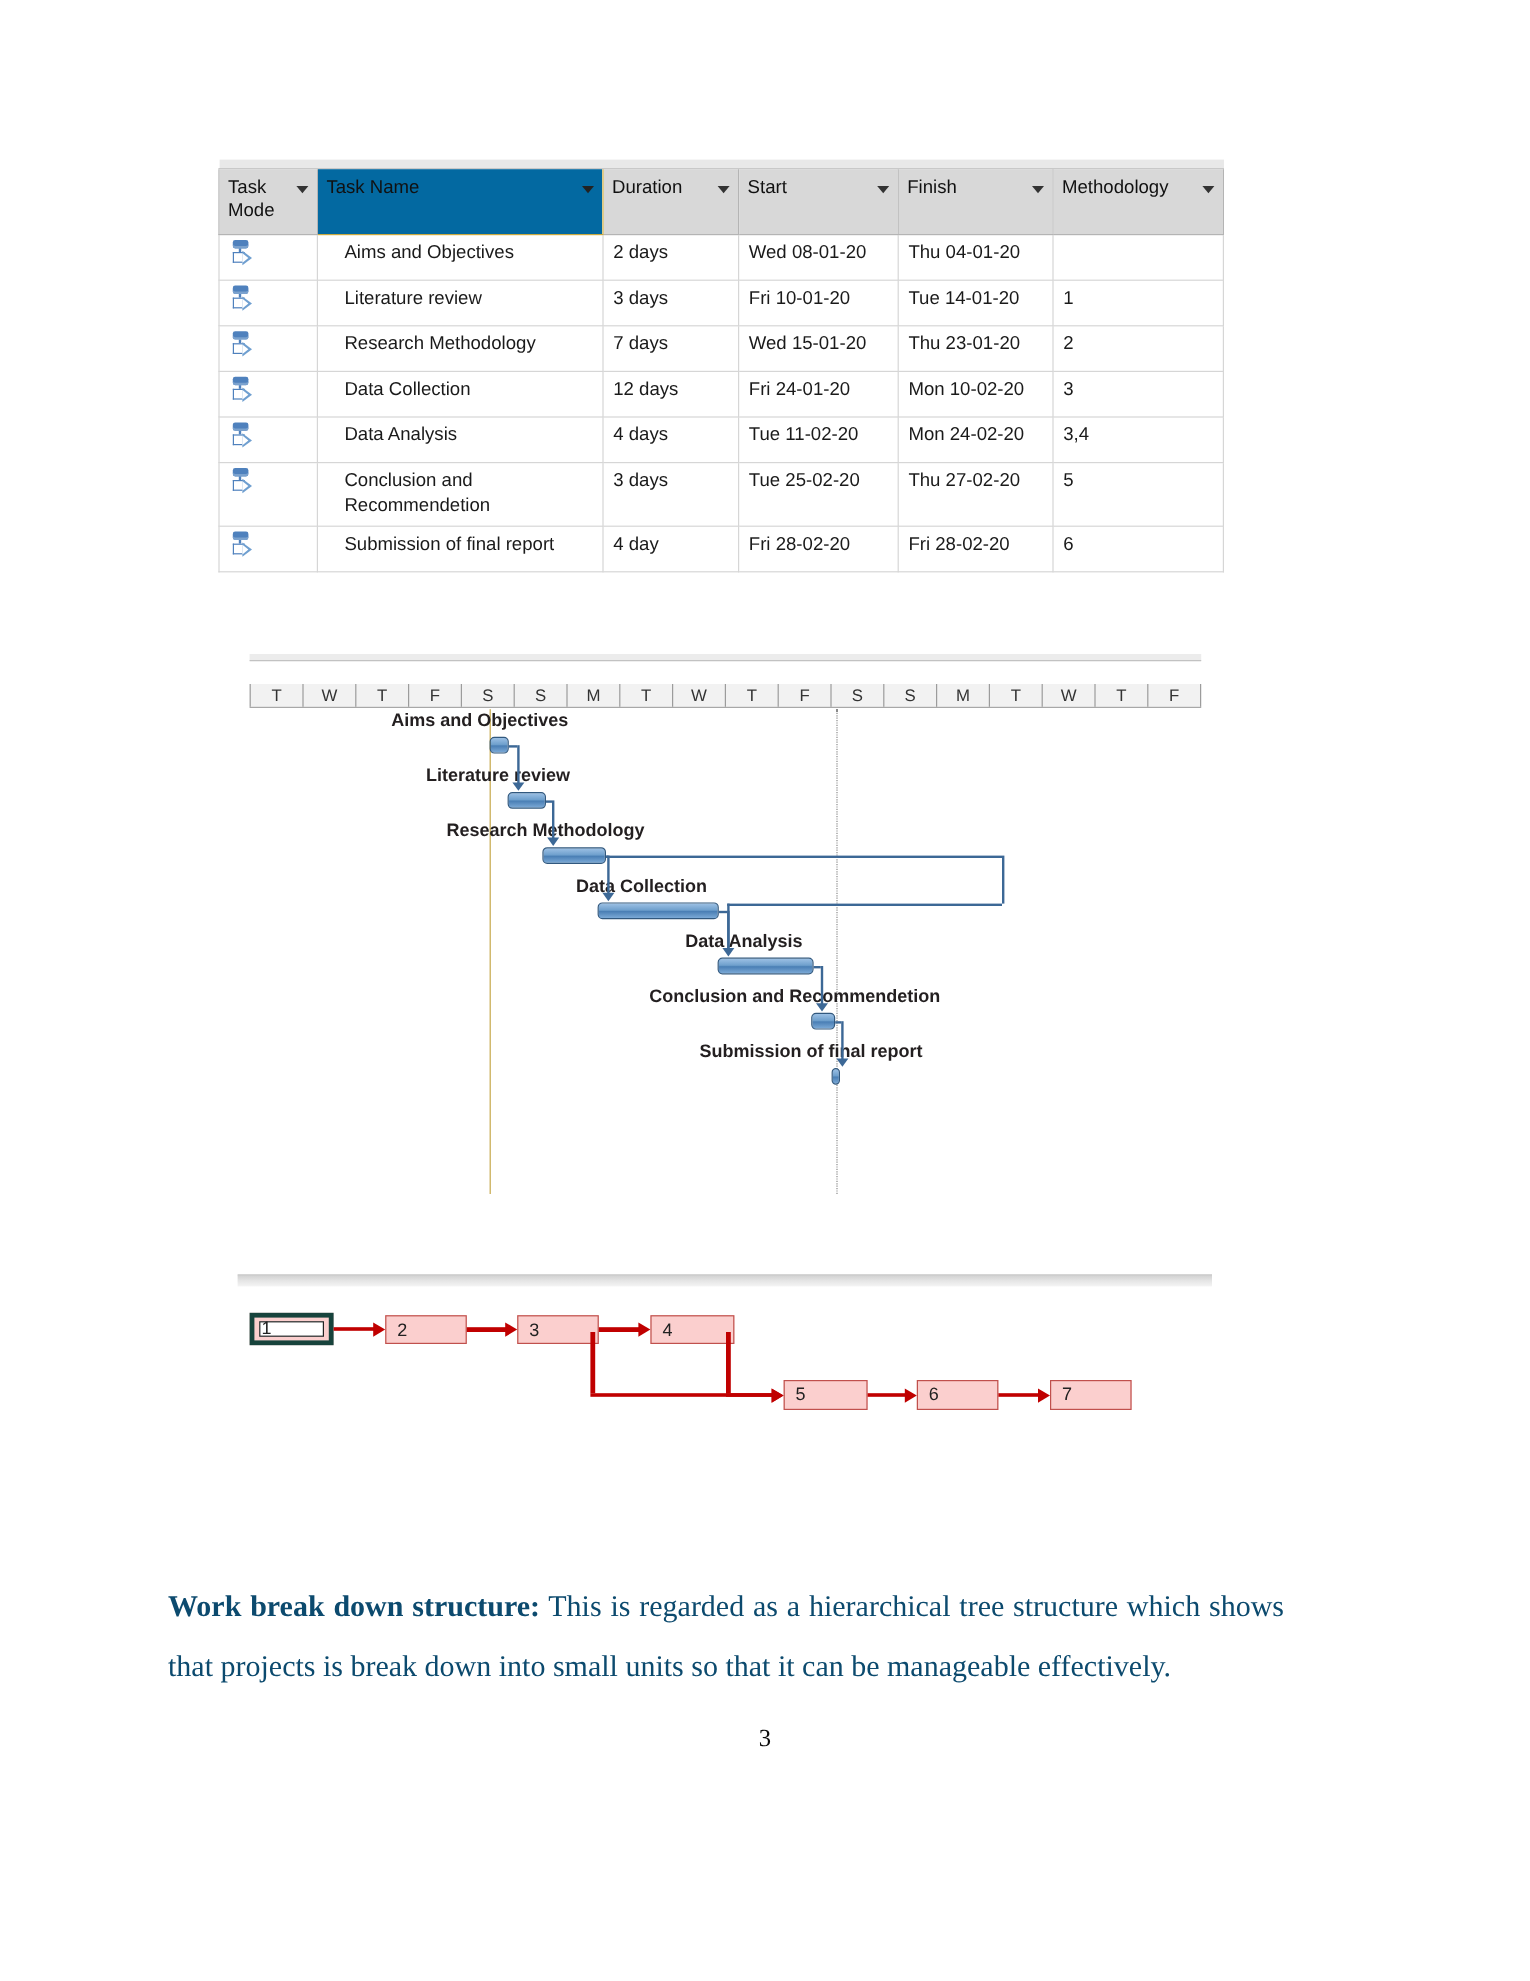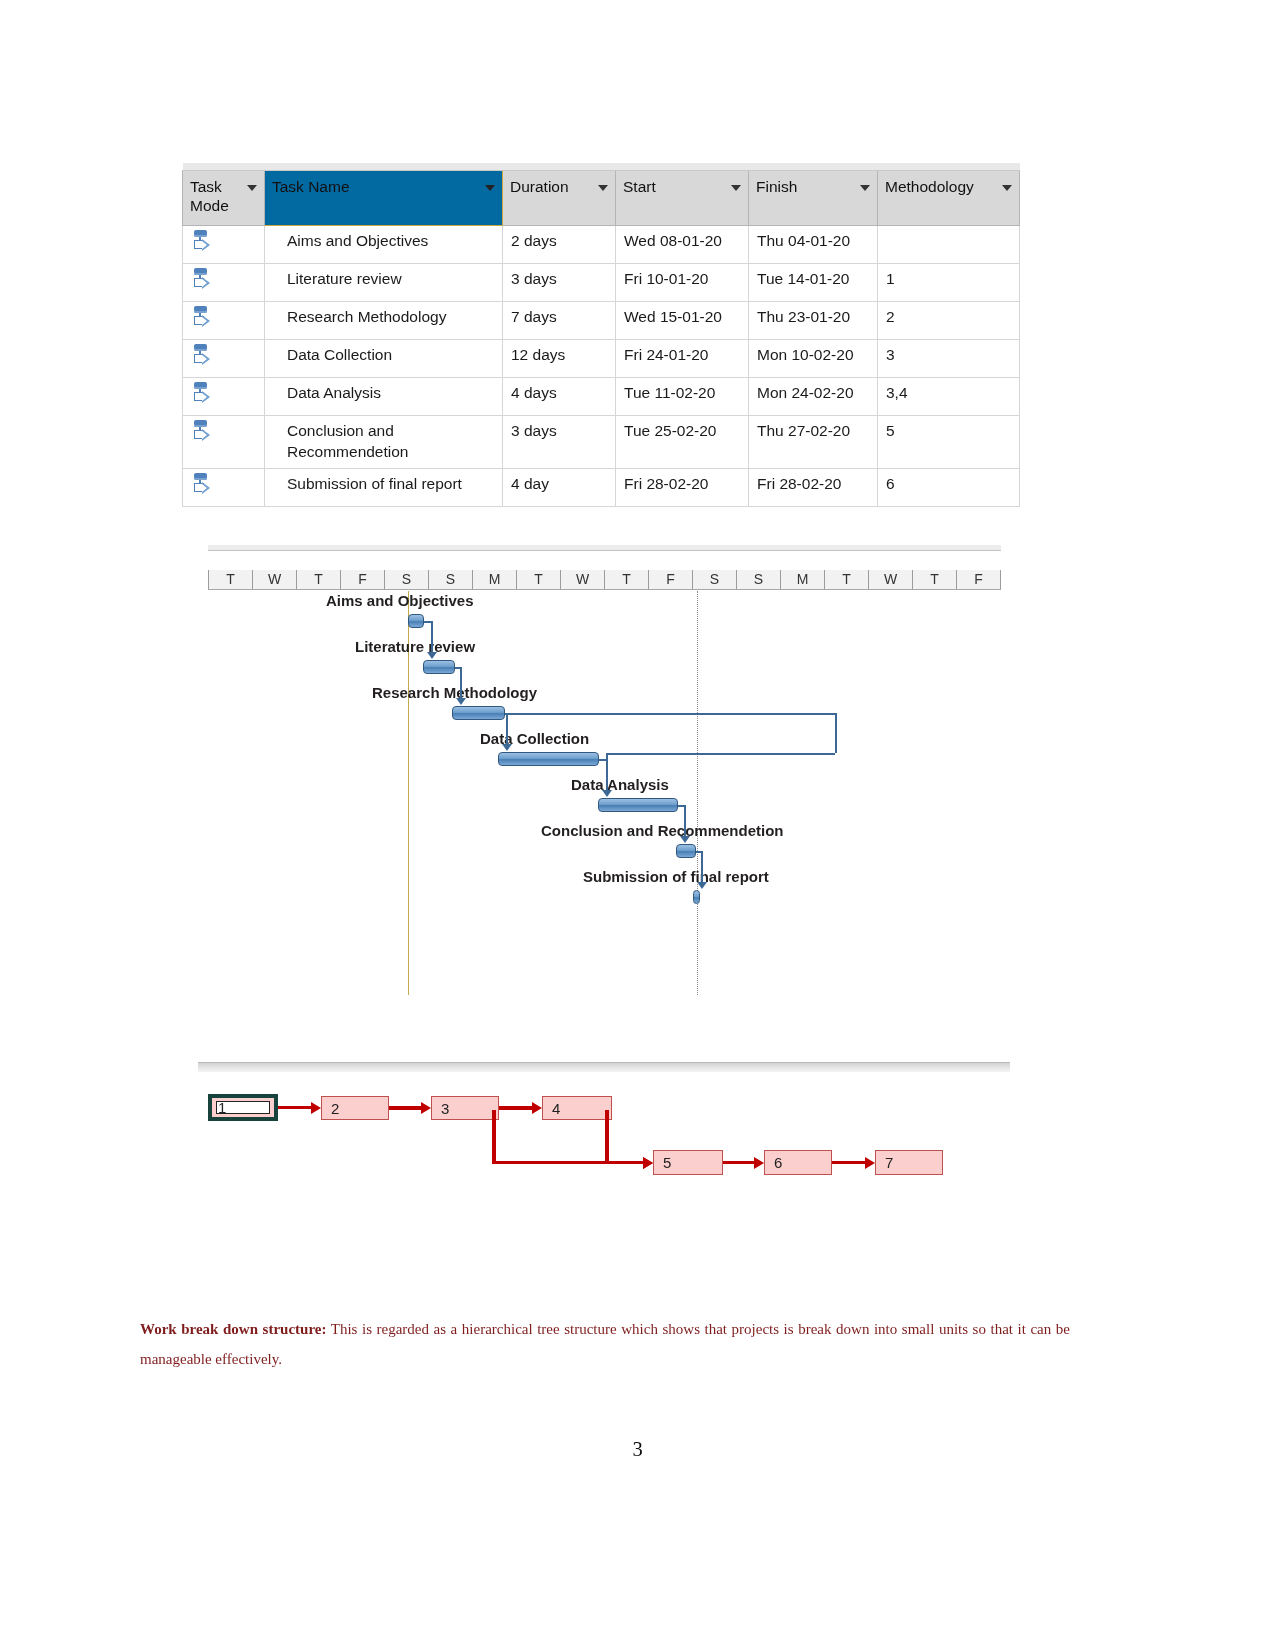--- a/index.html
+++ b/index.html
@@ -19,21 +19,20 @@
   .proj-table {
     position: absolute;
     left: 182px;
     top: 133px;
     width: 829px;
     border-collapse: collapse;
     table-layout: fixed;
     background: #fff;
     font-size: 15.5px;
     color: #1a1a1a;
-    margin-top: 30px;
   }
   .proj-table .topstrip td {
     height: 7px;
     padding: 0;
     background: #e8e8e8;
     border: none;
     border-bottom: 1px solid #c8c8c8;
   }
   .proj-table th {
     background: #d8d8d8;
@@ -259,23 +258,23 @@
     border-left: 10px solid #c00000;
   }
 
   
   .para {
     position: absolute;
     left: 140px;
     top: 1315px;
     width: 930px;
     font-family: "Liberation Serif", serif;
-    font-size: 15px;
+    font-size: 25px;
     line-height: 1.98;
-    color: #7f1d1d;
+    color: #0c4a6e;
     text-align: justify;
   }
   .para b { font-weight: bold; }
   .pagenum {
     position: absolute;
     left: 0; right: 0;
     top: 1438px;
     text-align: center;
     font-family: "Liberation Serif", serif;
     font-size: 20.5px;

